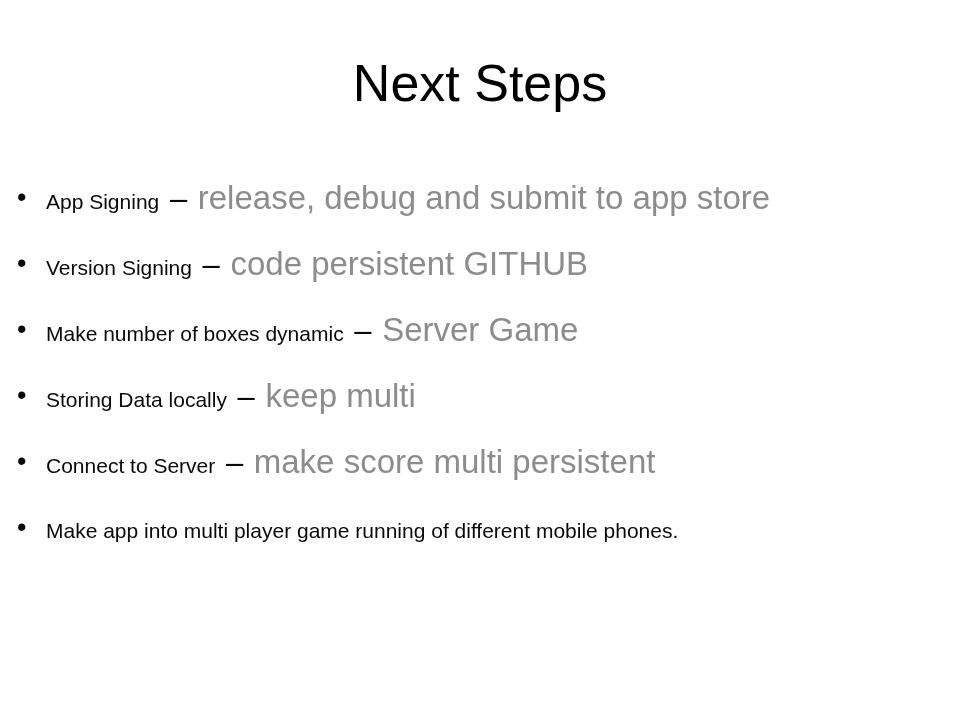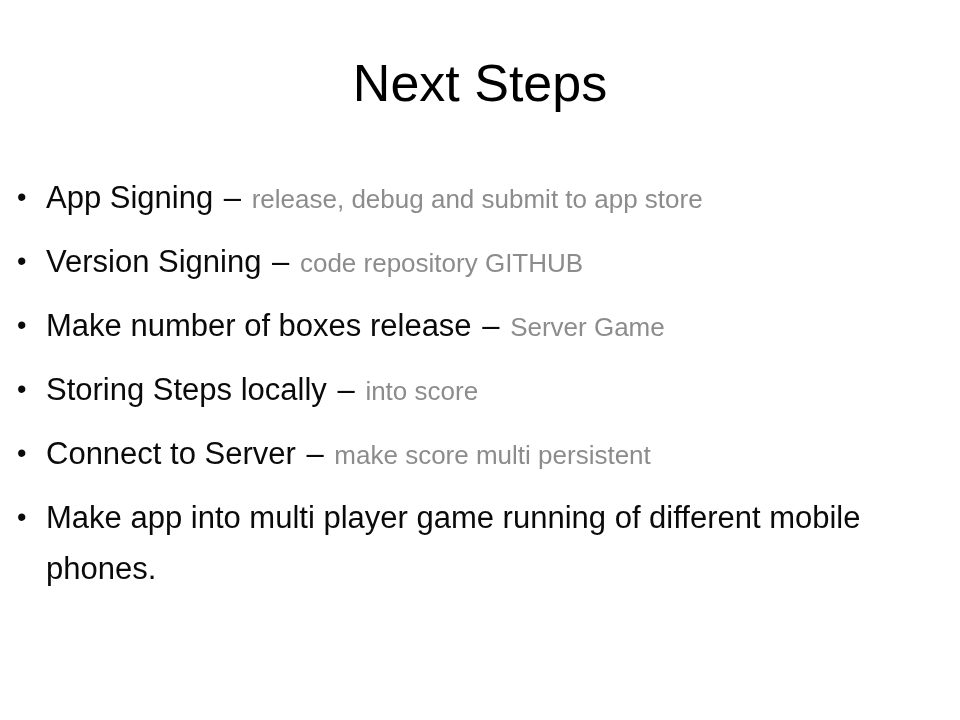--- a/index.html
+++ b/index.html
@@ -59,30 +59,30 @@
     left: 3px;
     top: 0;
     width: 14px;
     line-height: 51px;
     font-size: 27px;
     color: #0a0a0a;
     text-align: left;
   }
   .bullet-primary {
     color: #0a0a0a;
-    font-size: 31px;
+    font-size: 21px;
   }
   .bullet-dash {
     color: #0a0a0a;
     font-size: 31px;
     padding: 0 2px;
   }
   .bullet-secondary {
     color: #8c8c8c;
-    font-size: 26px;
+    font-size: 33px;
   }
   .bullet-secondary:empty {
     display: none;
   }
 </style>
 </head>
 <body>
 
 <div class="slide">
 
@@ -94,35 +94,35 @@
       <span class="bullet-marker">•</span>
       <span class="bullet-primary">App Signing</span>
       <span class="bullet-dash">–</span>
       <span class="bullet-secondary">release, debug and submit to app store</span>
     </li>
 
     <li class="bullet-item">
       <span class="bullet-marker">•</span>
       <span class="bullet-primary">Version Signing</span>
       <span class="bullet-dash">–</span>
-      <span class="bullet-secondary">code repository GITHUB</span>
+      <span class="bullet-secondary">code persistent GITHUB</span>
     </li>
 
     <li class="bullet-item">
       <span class="bullet-marker">•</span>
-      <span class="bullet-primary">Make number of boxes release</span>
+      <span class="bullet-primary">Make number of boxes dynamic</span>
       <span class="bullet-dash">–</span>
       <span class="bullet-secondary">Server Game</span>
     </li>
 
     <li class="bullet-item">
       <span class="bullet-marker">•</span>
-      <span class="bullet-primary">Storing Steps locally</span>
+      <span class="bullet-primary">Storing Data locally</span>
       <span class="bullet-dash">–</span>
-      <span class="bullet-secondary">into score</span>
+      <span class="bullet-secondary">keep multi</span>
     </li>
 
     <li class="bullet-item">
       <span class="bullet-marker">•</span>
       <span class="bullet-primary">Connect to Server</span>
       <span class="bullet-dash">–</span>
       <span class="bullet-secondary">make score multi persistent</span>
     </li>
 
     <li class="bullet-item">

